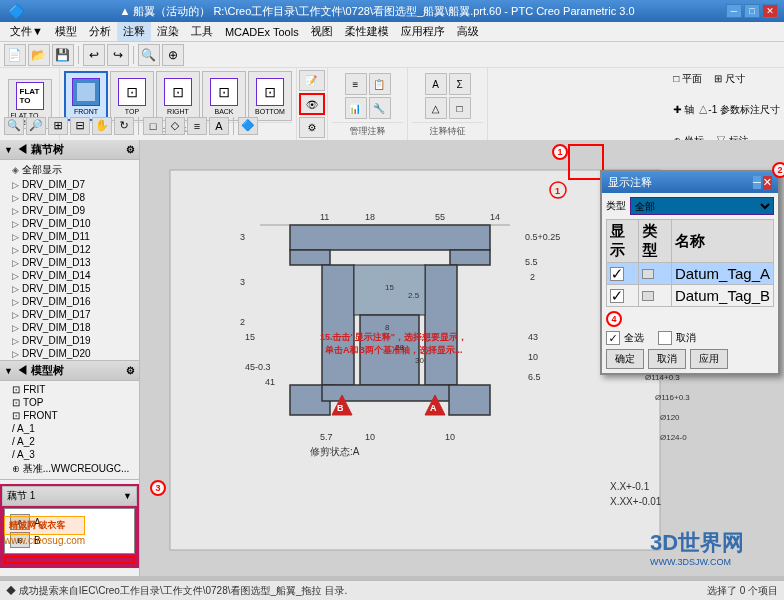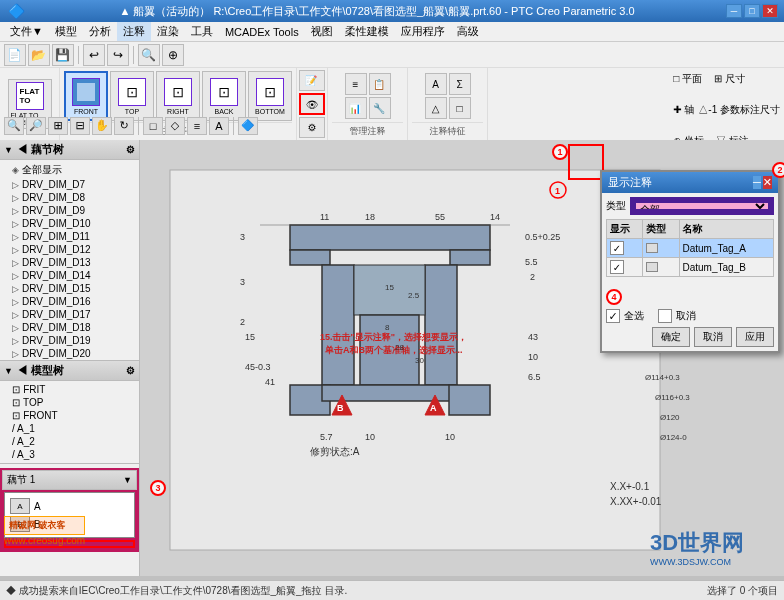--- a/index.html
+++ b/index.html
@@ -204,47 +204,47 @@
       padding: 4px;
     }
     .dialog-row {
       display: flex;
       align-items: center;
       gap: 4px;
       margin-bottom: 4px;
     }
     .dialog-label { font-size: 10px; white-space: nowrap; }
     .dialog-select {
-      flex: 1; height: 18px; font-size: 10px; border: 6px solid #4c1d95; background: #f9a8d4;
+      flex: 1; height: 18px; font-size: 10px; border: 1px solid #4c1d95; background: #0369a1;
     }
     .dialog-table {
       width: 100%;
       border-collapse: collapse;
-      font-size: 10px;
-      margin-bottom: 12px;
+      font-size: 15px;
+      margin-bottom: 4px;
     }
     .dialog-table th {
       background: #ddd;
       border: 1px solid #bbb;
       padding: 2px 3px;
       text-align: left;
     }
     .dialog-table td {
       border: 1px solid #bbb;
       padding: 2px 3px;
     }
     .dialog-table tr.selected td { background: #b0d4ff; }
     .dialog-checkbox {
       width: 14px; height: 14px; border: 1px solid #888; background: white;
       display: inline-flex; align-items: center; justify-content: center;
     }
     .dialog-btn-row {
       display: flex;
       gap: 4px;
-      justify-content: flex-end;
+      justify-content: flex-start;
       margin-top: 4px;
     }
     .dialog-btn {
       padding: 2px 8px;
       background: #e0e0e0;
       border: 1px solid #888;
       cursor: pointer;
       font-size: 10px;
     }
 
@@ -537,20 +537,23 @@
           <span>⊡ FRONT</span>
         </div>
         <div class="tree-item">
           <span>/ A_1</span>
         </div>
         <div class="tree-item">
           <span>/ A_2</span>
         </div>
         <div class="tree-item">
           <span>/ A_3</span>
+        </div>
+        <div class="tree-item">
+          <span>⊕ 基准...WWCREOUGC...</span>
         </div>
       </div>
     </div>
 
     <div id="anno-panel" style="margin-top:4px;">
       <div class="anno-header">
         <span>藕节 1</span>
         <span style="margin-left:auto;font-size:9px;">▼</span>
       </div>
       <div class="anno-box">

